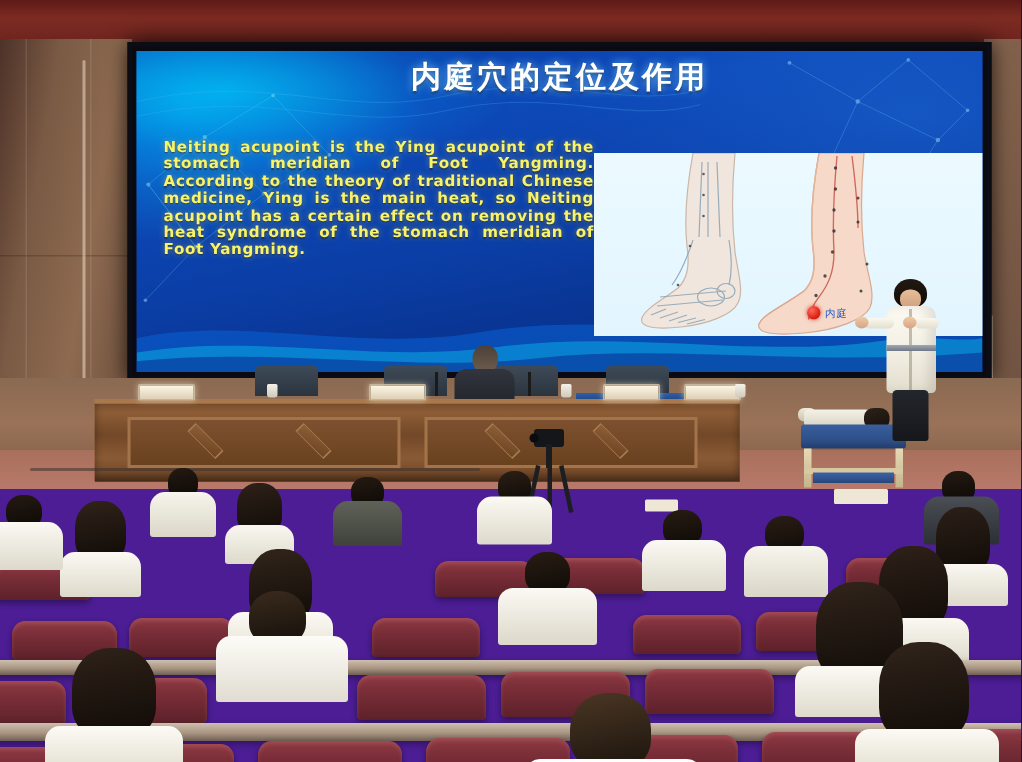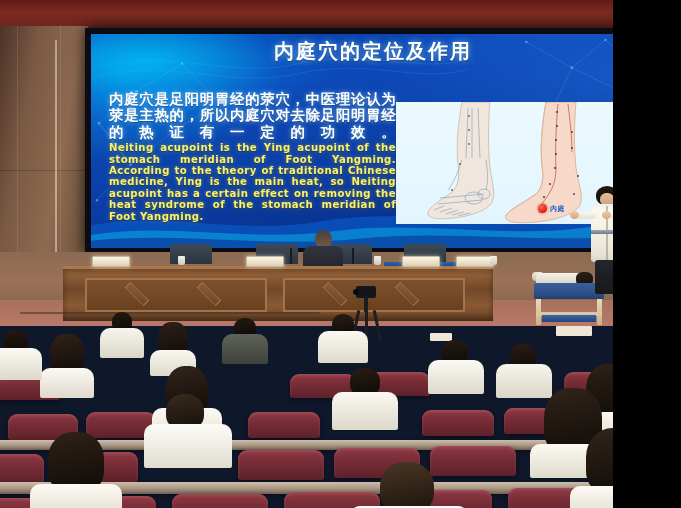--- a/index.html
+++ b/index.html
@@ -1,20 +1,20 @@
 <!DOCTYPE html>
 <html><head>
 <meta charset="utf-8">
 <style>
   html,body{margin:0;padding:0;background:#000;}
   body{font-family:"Liberation Sans",sans-serif;}
 
   #scene{
-    position:relative;width:613px;height:508px;overflow:hidden;
-    background:#0f172a;
+    position:relative;width:681px;height:508px;overflow:hidden;
+    background:#4c1d95;
   }
 
   
   .wall-top{
     position:absolute;left:0;top:0;width:681px;height:30px;
     background:linear-gradient(180deg,#5e1a17 0%,#7d2b22 40%,#6b241d 100%);
   }
   .wall-left{
     position:absolute;left:0;top:26px;width:88px;height:268px;
     background:linear-gradient(100deg,#4d3228 0%,#7a5a44 30%,#8d6a50 62%,#6d4f3c 100%);
@@ -93,21 +93,21 @@
     background:linear-gradient(180deg,#ecfaff 0%,#e6f7ff 60%,#e2f4fe 100%);
     overflow:hidden;
   }
   .legsvg{position:absolute;left:0;top:0;width:100%;height:100%;}
   .acu-dot{
     position:absolute;width:9px;height:9px;border-radius:50%;
     background:radial-gradient(circle at 35% 32%,#ff6a5a 0%,#e02418 60%,#a8100a 100%);
     box-shadow:0 0 3px rgba(200,0,0,.7);
   }
   .acu-label{
-    position:absolute;font-family:"DejaVu Sans",sans-serif;font-weight:700;
+    position:absolute;font-family:"DejaVu Sans",sans-serif;font-weight:400;
     font-size:7px;color:#1d59c9;letter-spacing:.5px;white-space:nowrap;
   }
 
   
   .stage-floor{
     position:absolute;left:0;top:252px;width:681px;height:68px;
     background:linear-gradient(180deg,#8a6a52 0%,#9a7258 45%,#7e5c46 100%);
   }
   .stage-apron{
     position:absolute;left:0;top:300px;width:681px;height:26px;
@@ -326,21 +326,20 @@
 
       <svg class="wave-bottom" viewBox="0 0 570 54" preserveAspectRatio="none">
         <path d="M0,30 C70,14 150,40 230,26 C320,10 400,34 470,22 C520,13 550,22 570,18 L570,54 L0,54 Z" fill="#0a63d6" opacity="0.55"></path>
         <path d="M0,40 C80,26 160,48 245,36 C330,24 420,44 500,32 C535,27 556,33 570,30 L570,54 L0,54 Z" fill="#0cc0ef" opacity="0.45"></path>
         <path d="M0,46 C90,36 180,54 270,44 C360,34 450,50 570,40 L570,54 L0,54 Z" fill="#0a3fa0" opacity="0.75"></path>
       </svg>
 
       <div class="slide-title-cn">内庭穴的定位及作用</div>
 
       <div class="slide-body">
-        <div class="body-cn">内庭穴是足阳明胃经的荥穴，中医理论认为荥是主热的，所以内庭穴对去除足阳明胃经的热证有一定的功效。</div>
         <div class="body-en">Neiting acupoint is the Ying acupoint of the stomach meridian of Foot Yangming. According to the theory of traditional Chinese medicine, Ying is the main heat, so Neiting acupoint has a certain effect on removing the heat syndrome of the stomach meridian of Foot Yangming.</div>
       </div>
 
       <div class="pic-panel">
         <svg class="legsvg" viewBox="0 0 264 122" preserveAspectRatio="none">
 
           <path d="M66,0 C62,22 60,44 62,62 C64,76 62,84 56,90 C44,99 34,104 32,110 C30,116 40,118 58,116 C76,114 92,108 96,100 C100,92 96,80 94,66 C92,48 92,22 94,0 Z" fill="#f0e6dd" stroke="#c9b6a8" stroke-width="0.8"></path>
           <g stroke="#8fa6b8" stroke-width="0.8" fill="none" opacity="0.9">
             <path d="M72,6 L70,56"></path>
               <path d="M82,6 L84,56"></path>

